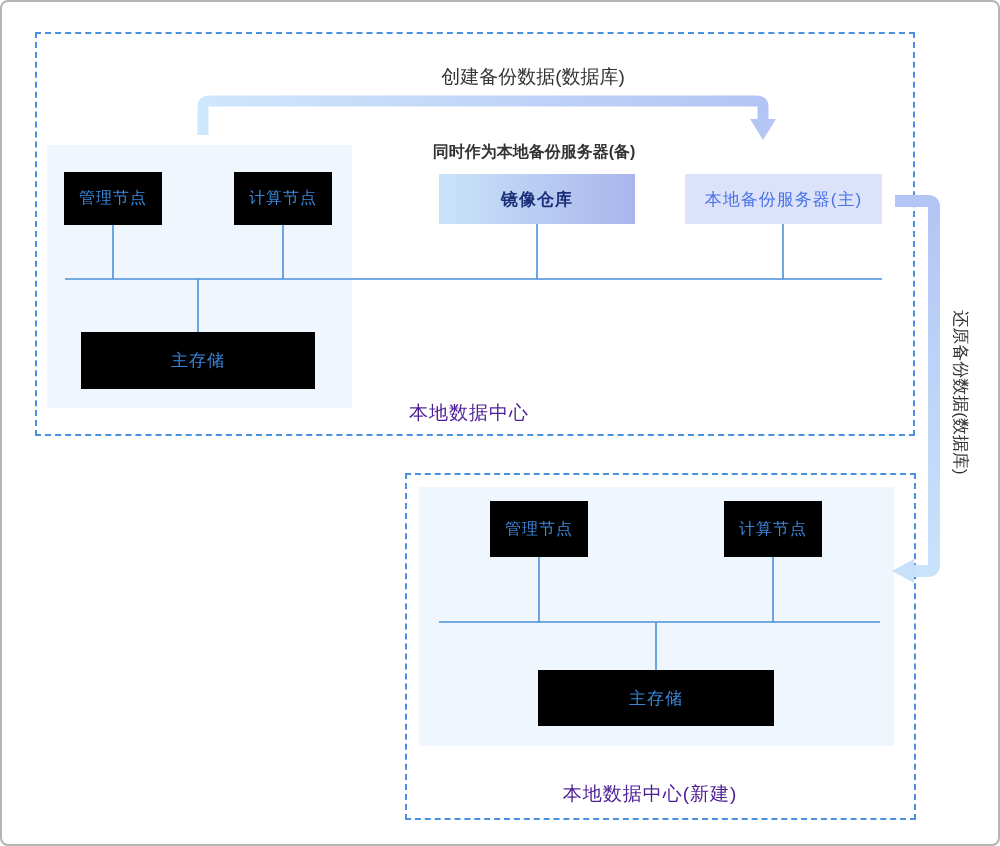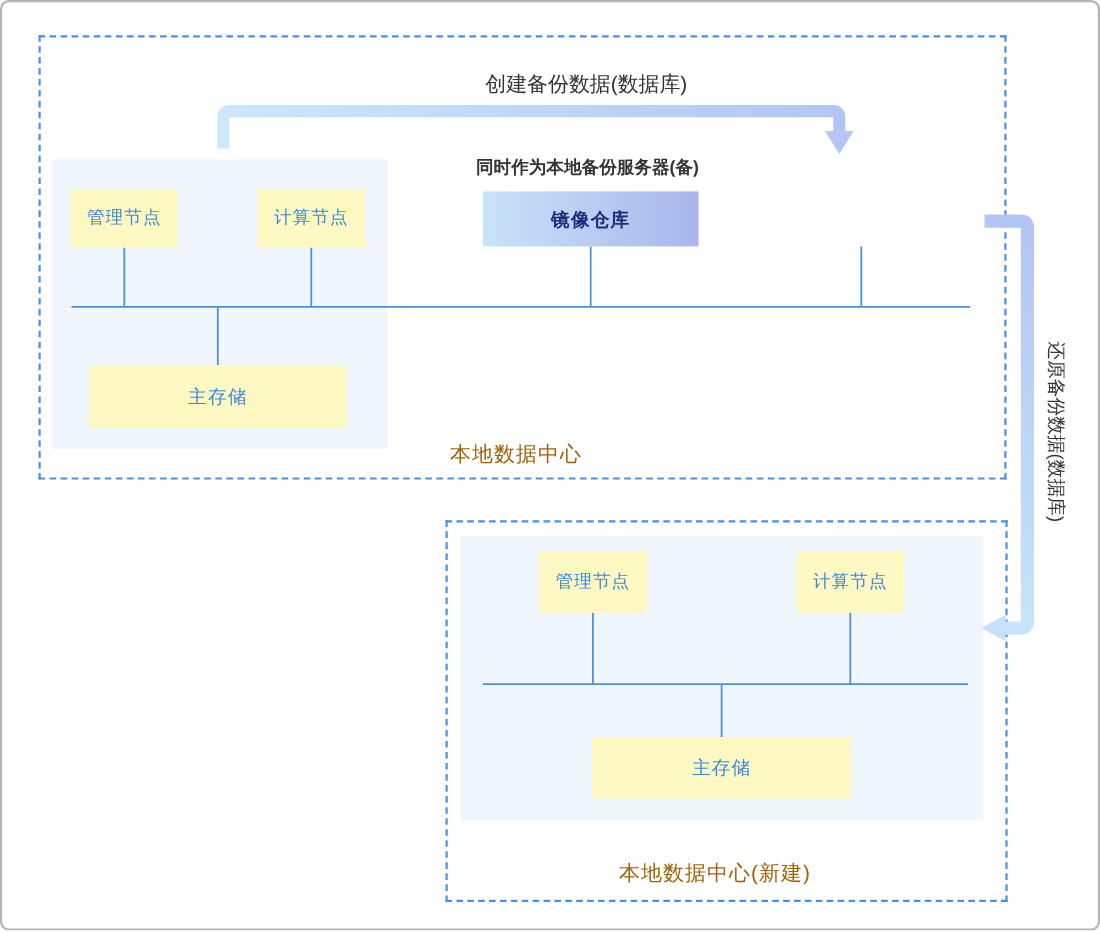--- a/index.html
+++ b/index.html
@@ -30,21 +30,21 @@
     background: #f0f6fd;
   }
   .panel-top    { left: 45px;  top: 143px; width: 305px; height: 263px; }
   .panel-bottom { left: 417px; top: 485px; width: 475px; height: 259px; }
 
   .node {
     position: absolute;
     display: flex;
     align-items: center;
     justify-content: center;
-    background: #fef9c3;
+    background: #000000;
     color: #3a87dd;
     font-size: 16px;
     letter-spacing: 1px;
     box-sizing: border-box;
   }
   .node-mgmt1    { left: 62px;  top: 170px; width: 98px;  height: 53px; }
   .node-comp1    { left: 232px; top: 170px; width: 98px;  height: 53px; }
   .node-storage1 { left: 79px;  top: 330px; width: 234px; height: 57px; font-size: 17px; }
   .node-mirror {
     left: 437px; top: 172px; width: 196px; height: 50px;
@@ -73,21 +73,21 @@
   .label-create   { left: 331px; top: 62px;  width: 400px; font-size: 19px; }
   .label-standby  { left: 332px; top: 140px; width: 400px; font-size: 16px; font-weight: bold; }
   .label-restore {
     left: 808px; top: 379px; width: 300px;
     font-size: 17px;
     transform: rotate(90deg);
   }
 
   .dc-label {
     position: absolute;
-    color: #a16207;
+    color: #4c1d95;
     font-size: 19px;
     letter-spacing: 1px;
     white-space: nowrap;
     text-align: center;
   }
   .dc-label-top    { left: 367px; top: 398px; width: 200px; }
   .dc-label-bottom { left: 548px; top: 779px; width: 200px; }
 
   svg.overlay {
     position: absolute;
@@ -149,20 +149,23 @@
 
   <div class="node node-mgmt1">
     <span>管理节点</span>
   </div>
   <div class="node node-comp1">
     <span>计算节点</span>
   </div>
   <div class="node node-mirror">
     <span>镜像仓库</span>
   </div>
+  <div class="node node-backup">
+    <span>本地备份服务器(主)</span>
+  </div>
   <div class="node node-storage1">
     <span>主存储</span>
   </div>
 
   <div class="node node-mgmt2">
     <span>管理节点</span>
   </div>
   <div class="node node-comp2">
     <span>计算节点</span>
   </div>

